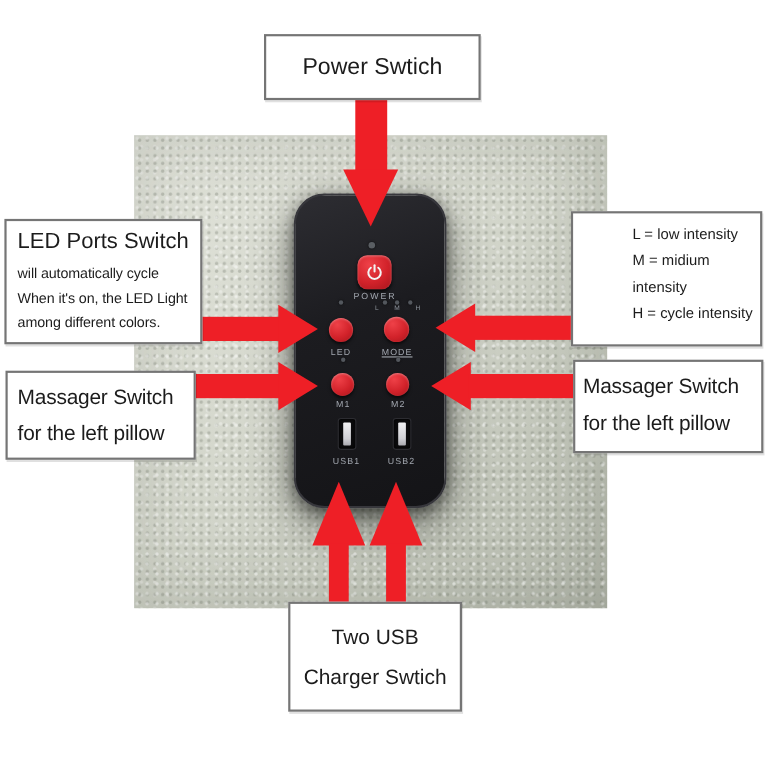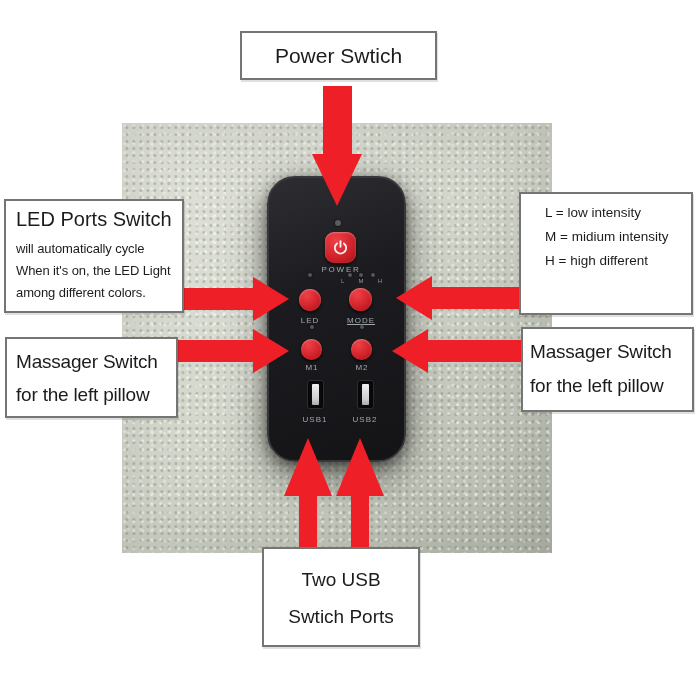--- a/index.html
+++ b/index.html
@@ -85,28 +85,28 @@
   .head.left {border-top:22px solid transparent;border-bottom:22px solid transparent;border-right:36px solid var(--red);}
   .head.down {border-left:25px solid transparent;border-right:25px solid transparent;border-top:52px solid var(--red);}
   .head.up   {border-left:24px solid transparent;border-right:24px solid transparent;border-bottom:58px solid var(--red);}
 
   
   .callout{
     position:absolute;background:#ffffff;border:2px solid var(--box-border);
     z-index:4;color:var(--ink);
     box-shadow:1px 2px 0 rgba(0,0,0,0.12);
   }
-  .co-power{left:240px;top:31px;width:197px;height:49px;
+  .co-power{left:240px;top:31px;width:197px;height:60px;
     display:flex;align-items:center;justify-content:center;font-size:21px;}
   .co-led{left:4px;top:199px;width:180px;height:114px;padding:7px 0 0 10px;}
   .co-led .co-title{font-size:20px;margin-bottom:7px;}
   .co-led .co-line{font-size:13px;line-height:22px;letter-spacing:-0.1px;}
   .co-mode{left:519px;top:192px;width:174px;height:123px;padding-top:7px;}
   .co-mode .co-title{font-size:20px;text-align:center;margin-bottom:6px;}
-  .co-mode .co-line{font-size:13.5px;line-height:24px;padding-left:24px;}
+  .co-mode .co-line{font-size:13.5px;line-height:24px;padding-left:38px;margin-left:16px;}
   .co-left{left:5px;top:337px;width:173px;height:81px;padding:6px 0 0 9px;font-size:19px;line-height:33px;letter-spacing:-0.2px;}
   .co-right{left:521px;top:327px;width:173px;height:85px;padding:6px 0 0 7px;font-size:19px;line-height:34px;letter-spacing:-0.2px;}
   .co-usb{left:262px;top:547px;width:158px;height:100px;padding-top:12px;text-align:center;font-size:19px;line-height:37px;}
 </style>
 </head>
 <body>
 
 <div class="leather"></div>
 
 <div class="remote">
@@ -194,29 +194,29 @@
 <div class="callout co-led">
   <div class="co-title">LED Ports Switch</div>
   <div class="co-line">will automatically cycle</div>
   <div class="co-line">When it's on, the LED Light</div>
   <div class="co-line">among different colors.</div>
 </div>
 
 <div class="callout co-mode">
   <div class="co-line">L = low intensity</div>
   <div class="co-line">M = midium intensity</div>
-  <div class="co-line">H = high different</div>
+  <div class="co-line">H = cycle intensity</div>
 </div>
 
 <div class="callout co-left">
   <div>Massager Switch</div>
   <div>for the left pillow</div>
 </div>
 
 <div class="callout co-right">
   <div>Massager Switch</div>
   <div>for the left pillow</div>
 </div>
 
 <div class="callout co-usb">
   <div>Two USB</div>
-  <div>Swtich Ports</div>
+  <div>Charger Swtich</div>
 </div>
 
 </body></html>

